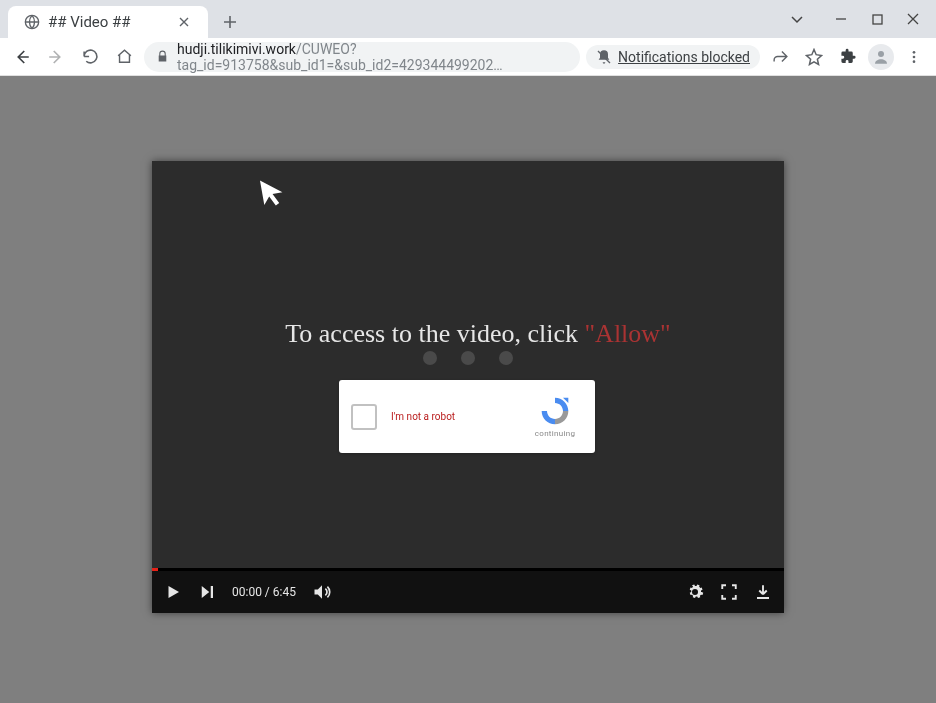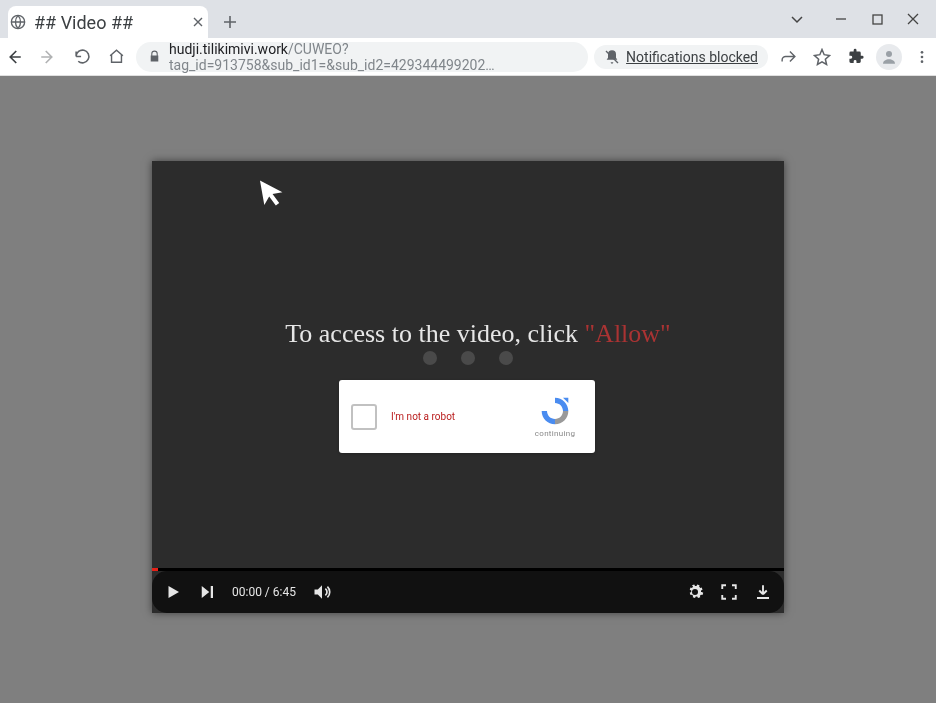--- a/index.html
+++ b/index.html
@@ -1,30 +1,30 @@
 <!DOCTYPE html>
 <html><head>
 <meta charset="utf-8">
 <style>
 * { margin: 0; padding: 0; box-sizing: border-box; }
 body { font-family: -apple-system, "Segoe UI", Roboto, Arial, sans-serif; width: 936px; height: 703px; overflow: hidden; background: #fff; position: relative; }
 
 
 .titlebar { height: 38px; background: #dee1e6; display: flex; align-items: flex-end; position: relative; }
-.tab { background: #fff; height: 32px; width: 200px; margin-left: 8px; border-radius: 8px 8px 0 0; display: flex; align-items: center; padding: 0 2px; gap: 8px; font-size: 18px; color: #3c4043; }
+.tab { background: #fff; height: 32px; width: 200px; margin-left: 8px; border-radius: 8px 8px 0 0; display: flex; align-items: center; padding: 0 16px; gap: 8px; font-size: 15px; color: #3c4043; }
 .tab-favicon { width: 16px; height: 16px; display: flex; align-items: center; justify-content: center; color: #5f6368; }
 .tab-title { flex: 1; white-space: nowrap; overflow: hidden; text-overflow: ellipsis; }
 .tab-close { width: 16px; height: 16px; color: #5f6368; cursor: pointer; display: flex; align-items: center; justify-content: center; }
 .newtab { width: 28px; height: 28px; margin-left: 8px; margin-bottom: 2px; display: flex; align-items: center; justify-content: center; color: #5f6368; cursor: pointer; }
 .win-controls { position: absolute; right: 4px; top: 0; height: 38px; display: flex; align-items: center; gap: 18px; padding: 0 10px; color: #444; }
 .win-controls .dd { margin-right: 10px; cursor: pointer; }
 .win-btn { cursor: pointer; display: flex; align-items: center; justify-content: center; width: 18px; height: 18px; }
 
 
-.toolbar { height: 38px; background: #fff; display: flex; align-items: center; padding: 0 0; gap: 6px; border-bottom: 1px solid #e0e0e0; }
+.toolbar { height: 38px; background: #fff; display: flex; align-items: center; padding: 0 8px; gap: 6px; border-bottom: 1px solid #e0e0e0; }
 .nav-btn { width: 28px; height: 28px; display: flex; align-items: center; justify-content: center; color: #5f6368; cursor: pointer; border-radius: 50%; }
 .address { flex: 1; height: 30px; background: #f1f3f4; border-radius: 15px; display: flex; align-items: center; padding: 0 12px; gap: 8px; font-size: 14px; color: #202124; }
 .address .lock { color: #5f6368; }
 .url-domain { color: #202124; }
 .url-rest { color: #80868b; }
 .chip { display: flex; align-items: center; gap: 6px; background: #f1f3f4; padding: 4px 10px; border-radius: 14px; font-size: 14px; color: #3c4043; text-decoration: underline; }
 .tool-icon { width: 28px; height: 28px; display: flex; align-items: center; justify-content: center; color: #5f6368; cursor: pointer; }
 .avatar { width: 26px; height: 26px; border-radius: 50%; background: #e8eaed; display: flex; align-items: center; justify-content: center; }
 
 
@@ -40,21 +40,21 @@
 .captcha { position: absolute; top: 219px; left: 187px; width: 256px; height: 73px; background: #fff; border-radius: 3px; display: flex; align-items: center; padding: 0 12px; box-shadow: 0 1px 3px rgba(0,0,0,.2); }
 .captcha-box { width: 26px; height: 26px; border: 2px solid #c1c1c1; border-radius: 3px; margin-right: 14px; cursor: pointer; }
 .captcha-label { font-size: 10px; color: #b91c1c; flex: 1; }
 .captcha-badge { width: 56px; text-align: center; }
 .captcha-badge .logo { width: 32px; height: 32px; margin: 0 auto 2px; }
 .captcha-badge .txt { font-size: 8px; color: #888; letter-spacing: .3px; }
 
 .progress { position: absolute; left: 0; right: 0; top: 407px; height: 3px; background: #000; }
 .progress .played { width: 6px; height: 100%; background: #e62117; }
 
-.ctrlbar { position: absolute; left: 0; right: 0; bottom: 0; height: 42px; background: #111; display: flex; align-items: center; padding: 4px 12px; gap: 16px; color: #e6e6e6; border-radius: 15px; }
+.ctrlbar { position: absolute; left: 0; right: 0; bottom: 0; height: 42px; background: #111; display: flex; align-items: center; padding: 4px 12px; gap: 16px; color: #e6e6e6; }
 .ctrlbar .spacer { flex: 1; }
 .ctrl-btn { cursor: pointer; display: flex; align-items: center; justify-content: center; }
 .timecode { font-size: 12px; }
 
 .consent { position: absolute; left: 0; right: 0; bottom: 0; height: 72px; background: #444; color: #ddd; font-family: Georgia, serif; font-size: 14px; display: flex; align-items: center; justify-content: center; gap: 20px; padding: 0 20px; }
 .consent-text { text-align: center; line-height: 1.5; }
 .consent a { color: #6ea2ff; text-decoration: underline; }
 .ok-btn { background: #4a8cf0; color: #fff; border: none; padding: 8px 12px; font-size: 13px; cursor: pointer; }
 
 svg { display: block; }

